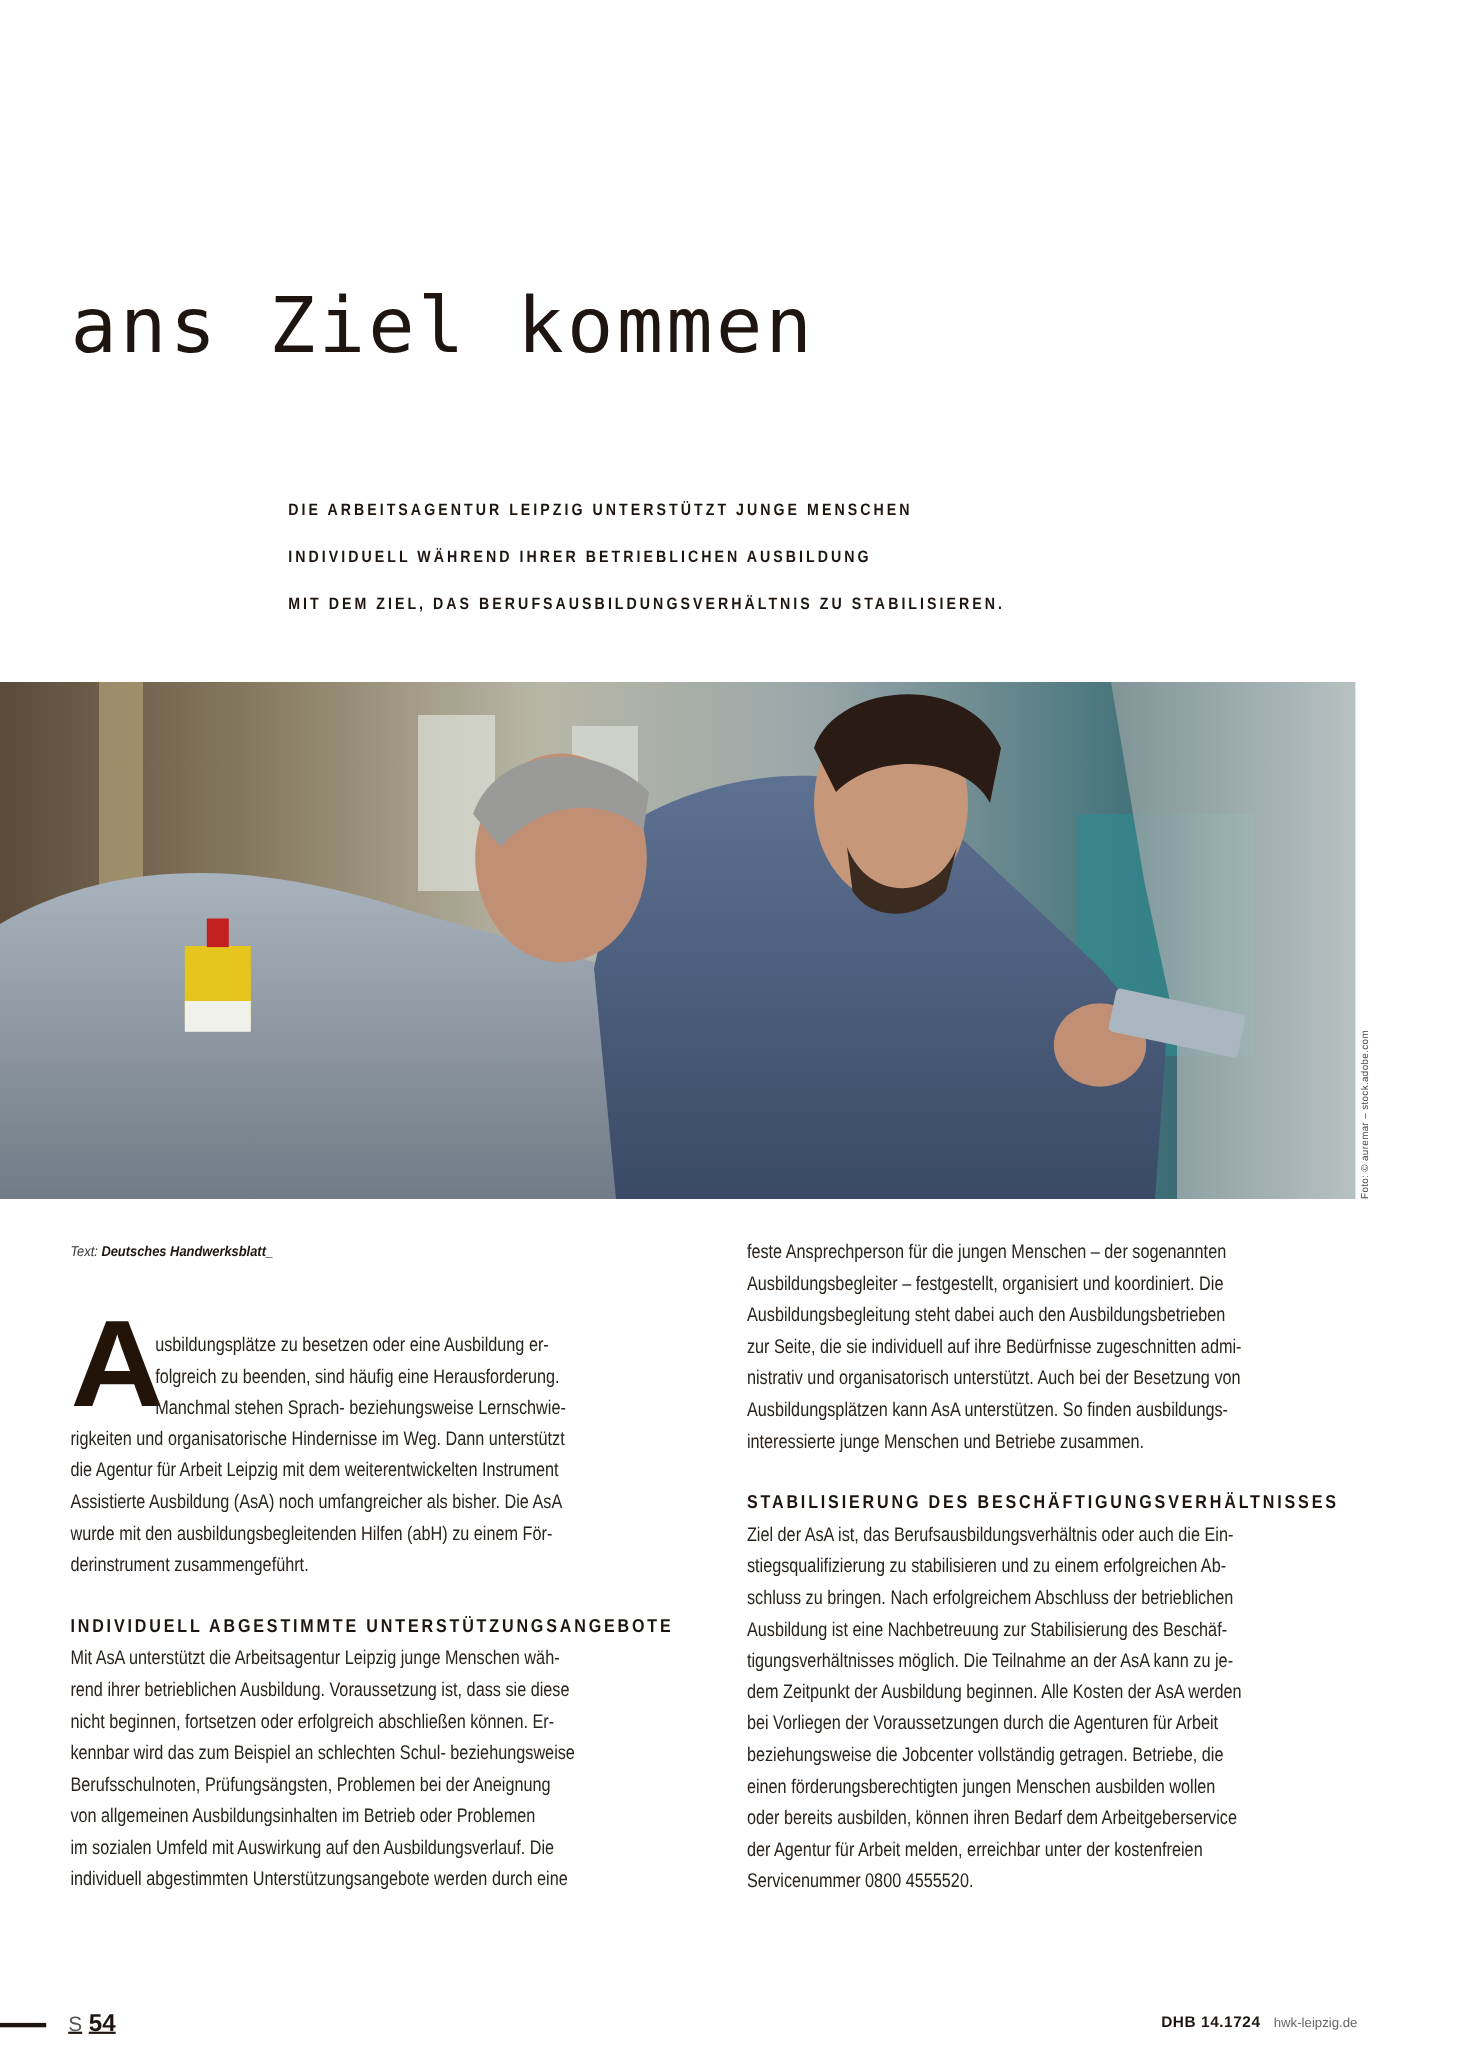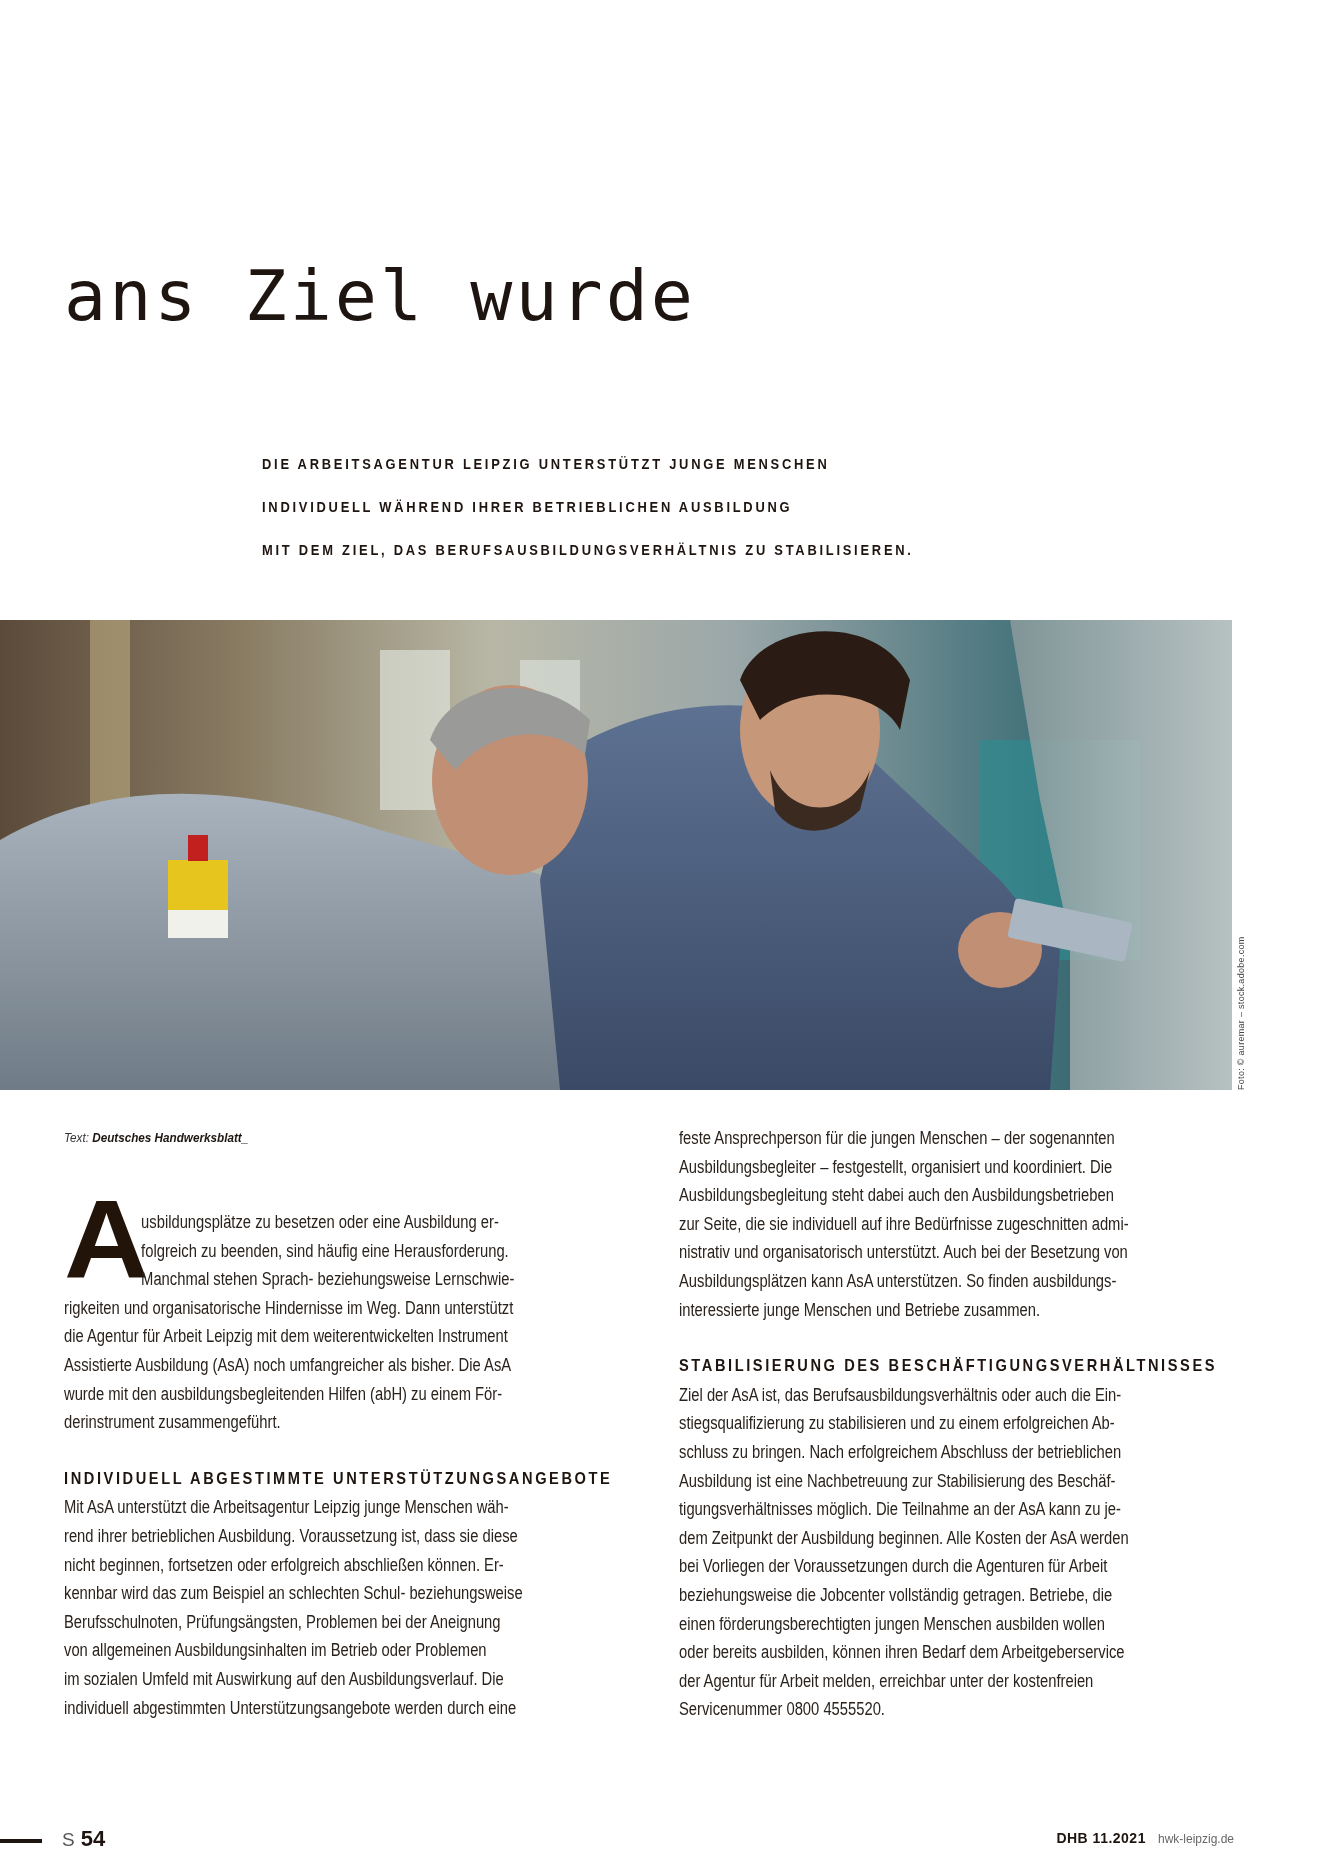--- a/index.html
+++ b/index.html
@@ -15,32 +15,32 @@
   .byline b { font-weight:bold; color:#1e1510; }
   .col { position:absolute; top:1124px; width:570px; font-family:"Liberation Sans Narrow", "Liberation Sans", sans-serif; font-size:18px; line-height:28.6px; color:#2a221c; }
   .col-left { left:64px; }
   .col-right { left:679px; }
   .line { display:block; white-space:nowrap; transform:scaleX(0.82); transform-origin:left center; text-align:left; }
   .line.indent { padding-left:94px; }
   .sh { display:block; white-space:nowrap; font-weight:bold; letter-spacing:3px; font-size:17px; color:#1e1510; transform:scaleX(0.86); transform-origin:left center; }
   .dropcap { position:absolute; left:64px; top:1190px; font-family:"Liberation Sans", sans-serif; font-weight:bold; font-size:112px; line-height:100px; color:#231409; transform:scaleX(1.05); transform-origin:left top; }
   .gap { display:block; height:28px; }
   .footer-rule { position:absolute; left:0; top:1839px; width:42px; height:4px; background:#1e1510; }
-  .folio { position:absolute; left:62px; top:1826px; font-family:"Liberation Sans", sans-serif; font-size:20px; color:#1e1510; }
+  .folio { position:absolute; left:62px; top:1826px; font-family:"Liberation Sans", sans-serif; font-size:20px; color:#1e1510;text-decoration:underline; }
   .folio .s { font-weight:normal; color:#555; margin-right:6px; font-size:19px; }
   .folio .num { font-weight:bold; font-size:22px; }
   .issue { position:absolute; right:92px; top:1830px; font-family:"Liberation Sans", sans-serif; font-size:14px; }
   .issue .mag { font-weight:bold; color:#1e1510; margin-right:12px; letter-spacing:0.5px; }
   .issue .url { color:#666; font-size:12px; }
 </style>
 </head>
 <body>
 
 <h1 class="title">
-  <span>ans Ziel wurde</span>
+  <span>ans Ziel kommen</span>
 </h1>
 
 <h2 class="deck">
   <span>DIE ARBEITSAGENTUR LEIPZIG UNTERSTÜTZT JUNGE MENSCHEN</span>
   <span>INDIVIDUELL WÄHREND IHRER BETRIEBLICHEN AUSBILDUNG</span>
   <span>MIT DEM ZIEL, DAS BERUFSAUSBILDUNGSVERHÄLTNIS ZU STABILISIEREN.</span>
 </h2>
 
 <div class="photo" title="Zwei Männer in grauen und blauen Arbeitsjacken beugen sich konzentriert über eine Maschine">
   <svg width="1232" height="470" viewBox="0 0 1232 470">
@@ -141,14 +141,14 @@
   <span class="line">oder bereits ausbilden, können ihren Bedarf dem Arbeitgeberservice</span>
   <span class="line">der Agentur für Arbeit melden, erreichbar unter der kostenfreien</span>
   <span class="line">Servicenummer 0800 4555520.</span>
 </div>
 
 <div class="footer-rule"></div>
 <div class="folio">
   <span class="s">S</span><span class="num">54</span>
 </div>
 <div class="issue">
-  <span class="mag">DHB 11.2021</span><span class="url">hwk-leipzig.de</span>
+  <span class="mag">DHB 14.1724</span><span class="url">hwk-leipzig.de</span>
 </div>
 
 </body></html>

